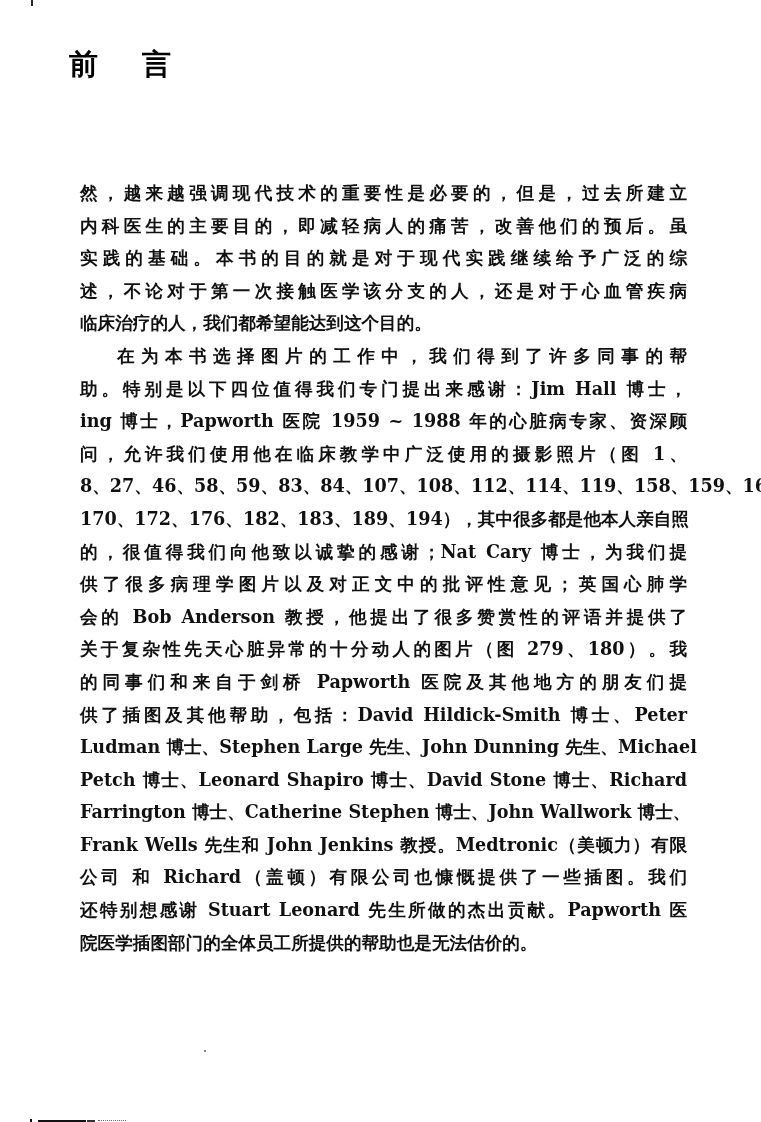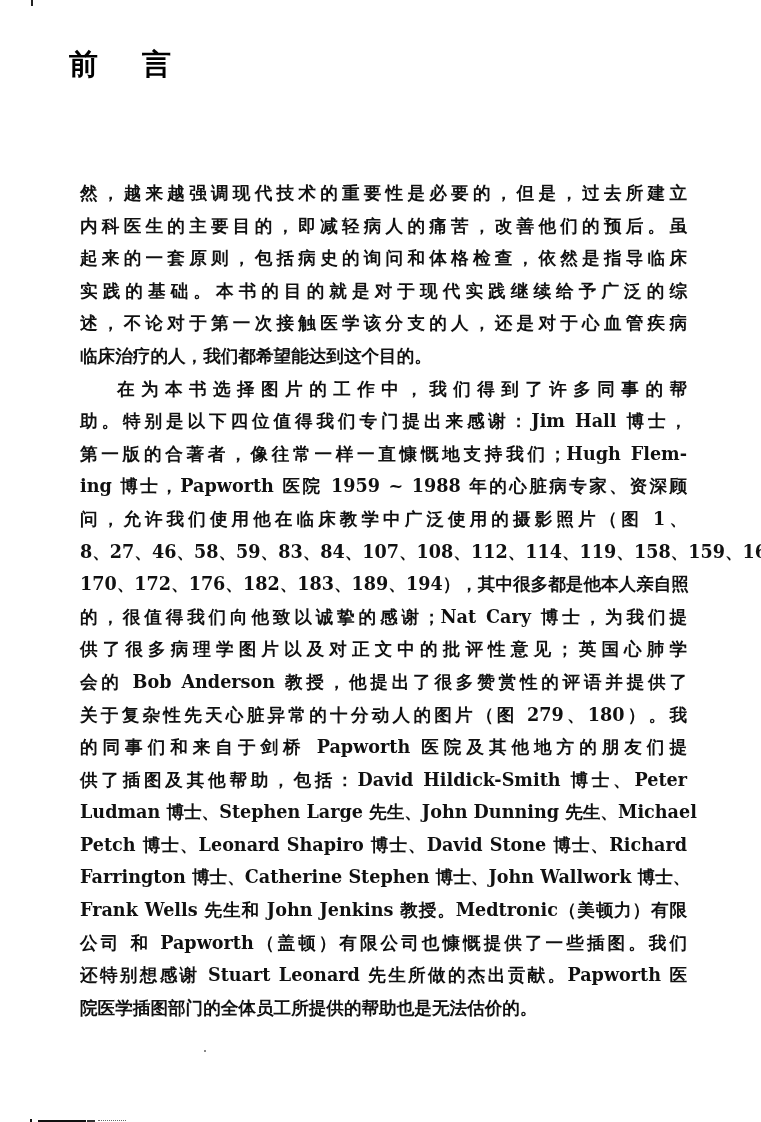--- a/index.html
+++ b/index.html
@@ -84,45 +84,43 @@
 <div class="page">
   <div class="corner-mark"></div>
 
   <h1 class="title" style="margin:0;">前言</h1>
 
   <div class="body-text">
 
     <div>
       <div class="line">然，越来越强调现代技术的重要性是必要的，但是，过去所建立</div>
       <div class="line">内科医生的主要目的，即减轻病人的痛苦，改善他们的预后。虽</div>
-      <div class="line">起来的一套原则，包括病史的询问和体格检查，依然是指导临床</div>
       <div class="line">实践的基础。本书的目的就是对于现代实践继续给予广泛的综</div>
       <div class="line">述，不论对于第一次接触医学该分支的人，还是对于心血管疾病</div>
       <div class="line last">临床治疗的人，我们都希望能达到这个目的。</div>
     </div>
 
     <div>
       <div class="line indent">在为本书选择图片的工作中，我们得到了许多同事的帮</div>
       <div class="line">助。特别是以下四位值得我们专门提出来感谢：Jim Hall 博士，</div>
-      <div class="line">第一版的合著者，像往常一样一直慷慨地支持我们；Hugh Flem-</div>
       <div class="line">ing 博士，Papworth 医院 1959 ~ 1988 年的心脏病专家、资深顾</div>
       <div class="line">问，允许我们使用他在临床教学中广泛使用的摄影照片（图 1、</div>
       <div class="line">8、27、46、58、59、83、84、107、108、112、114、119、158、159、169、</div>
       <div class="line">170、172、176、182、183、189、194），其中很多都是他本人亲自照</div>
       <div class="line">的，很值得我们向他致以诚挚的感谢；Nat Cary 博士，为我们提</div>
       <div class="line">供了很多病理学图片以及对正文中的批评性意见；英国心肺学</div>
       <div class="line">会的 Bob Anderson 教授，他提出了很多赞赏性的评语并提供了</div>
       <div class="line">关于复杂性先天心脏异常的十分动人的图片（图 279、180）。我</div>
       <div class="line">的同事们和来自于剑桥 Papworth 医院及其他地方的朋友们提</div>
       <div class="line">供了插图及其他帮助，包括：David Hildick-Smith 博士、Peter</div>
       <div class="line">Ludman 博士、Stephen Large 先生、John Dunning 先生、Michael</div>
       <div class="line">Petch 博士、Leonard Shapiro 博士、David Stone 博士、Richard</div>
       <div class="line">Farrington 博士、Catherine Stephen 博士、John Wallwork 博士、</div>
       <div class="line">Frank Wells 先生和 John Jenkins 教授。Medtronic（美顿力）有限</div>
-      <div class="line">公司 和 Papworth（盖顿）有限公司也慷慨提供了一些插图。我们</div>
+      <div class="line">公司 和 Richard（盖顿）有限公司也慷慨提供了一些插图。我们</div>
       <div class="line">还特别想感谢 Stuart Leonard 先生所做的杰出贡献。Papworth 医</div>
       <div class="line last">院医学插图部门的全体员工所提供的帮助也是无法估价的。</div>
     </div>
   </div>
 
   <div class="page-dot"></div>
 
   <div class="footer-mark">
     <div class="tick"></div>
     <div class="bar"></div>

